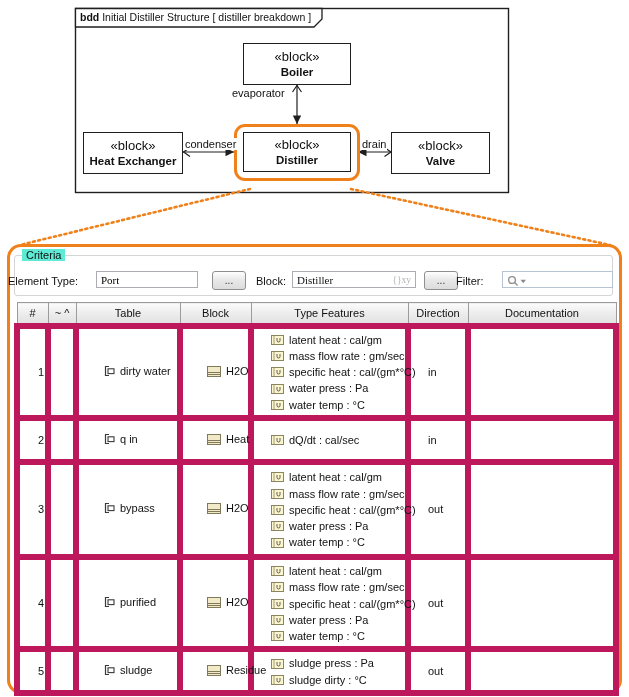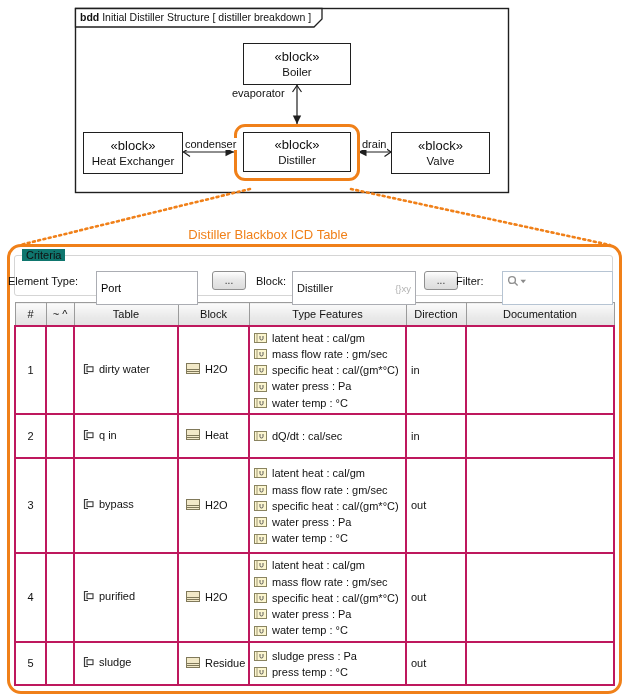--- a/index.html
+++ b/index.html
@@ -5,64 +5,64 @@
   :root{ --accent:#F08019; --line:#1f1f1f; --grid:#9a9a9a; }
   *{ margin:0; padding:0; box-sizing:border-box; }
   html,body{ background:#fff; }
   body{ font-family:"Liberation Sans", sans-serif; font-size:11px; color:#111; }
   #canvas{ position:relative; width:629px; height:697px; background:#fff; overflow:hidden; }
 
   
   #svg-overlay{ position:absolute; left:0; top:0; width:629px; height:697px; pointer-events:none; }
   .block{ position:absolute; background:#fff; border:1.4px solid var(--line); display:flex; flex-direction:column; align-items:center; justify-content:center; line-height:1.25; z-index:3; }
   .block .stereo{ font-size:13px; }
-  .block .bname{ font-size:11.5px; font-weight:normal;text-align:right; }
+  .block .bname{ font-size:11.5px; font-weight:bold;text-align:right; }
   #blk-boiler{ left:243px; top:43px; width:108px; height:42px; }
   #blk-hx{ left:83px; top:132px; width:100px; height:42px; }
   #blk-distiller{ left:243px; top:132px; width:108px; height:40px; }
   #blk-valve{ left:391px; top:132px; width:99px; height:42px; }
   #distiller-highlight{ position:absolute; left:234px; top:124px; width:126px; height:57px; border:3.5px solid var(--accent); border-radius:11px; z-index:2; }
   .conn-label{ position:absolute; z-index:4; background:#fff; padding:0 1px; }
   #lbl-evaporator{ left:231px; top:87px; }
   #lbl-condenser{ left:184px; top:138px; }
   #lbl-drain{ left:361px; top:138px; }
   #diagram-tab-text{ position:absolute; left:80px; top:11px; z-index:4; font-size:10.5px; white-space:nowrap; }
   #diagram-tab-text .kw{ font-weight:bold; }
 
   
   #icd-title{ position:absolute; left:178px; top:227px; width:180px; text-align:center; color:var(--accent); font-size:13px; white-space:nowrap; z-index:4; }
   #icd-panel{ position:absolute; left:7px; top:244px; width:615px; height:450px; border:3px solid var(--accent); border-radius:14px; background:#fff; z-index:2; }
 
   
   #criteria-box{ position:absolute; left:14px; top:255px; width:599px; height:41px; border:1px solid #d5d5d5; border-radius:3px; z-index:3; }
-  #criteria-label{ position:absolute; left:22px; top:249px; background:#0f766e; padding:0 4px; z-index:4; }
+  #criteria-label{ position:absolute; left:22px; top:249px; background:#5eead4; padding:0 4px; z-index:4; }
   .crit-label{ position:absolute; top:275px; z-index:4; }
   #lbl-element-type{ left:8px; }
   #lbl-block{ left:256px; }
   #lbl-filter{ left:456px; }
-  .txtfield{ position:absolute; top:271px; height:34px; border:1px solid #abadb3; background:#fff; font-family:Liberation Sans, sans-serif; font-size:11px; padding:0 4px; z-index:4; }
+  .txtfield{ position:absolute; top:271px; height:17px; border:1px solid #abadb3; background:#fff; font-family:Liberation Serif, serif; font-size:11px; padding:0 4px; z-index:4; }
   #input-element-type{ left:96px; width:102px; }
   #field-block{ left:292px; width:124px; display:flex; align-items:center; justify-content:space-between; }
   #field-block .badge{ color:#b2b2b2; font-size:9.5px; letter-spacing:0; }
   #input-filter{ left:502px; width:111px; border-color:#b6c4d3; padding-left:24px; }
   .dots-btn{ position:absolute; top:271px; width:34px; height:19px; border:1px solid #8f8f8f; border-radius:3px; background:linear-gradient(#fefefe,#e9e9e9 45%,#dcdcdc); font-size:10px; line-height:10px; color:#333; z-index:4; font-family:"Liberation Sans",sans-serif; }
   #btn-element-type{ left:212px; }
   #btn-block{ left:424px; }
   #filter-icon{ position:absolute; left:507px; top:275px; z-index:5; }
 
   
   #icd-table{ position:absolute; left:14px; top:302px; width:599px; border-collapse:collapse; table-layout:fixed; z-index:3; background:#fff; }
   #icd-table col.c1{width:31px} #icd-table col.c2{width:28px} #icd-table col.c3{width:104px}
   #icd-table col.c4{width:71px} #icd-table col.c5{width:157px} #icd-table col.c6{width:60px} #icd-table col.c7{width:148px}
   #icd-table th{ font-weight:normal; font-size:11px; height:23px; background:linear-gradient(#fbfbfb,#eaeaea 60%,#e2e2e2); border:1px solid #9b9b9b; text-align:center; }
-  #icd-table td{ border:2px solid #be185d; vertical-align:middle; font-size:11px; background:#fff; }
+  #icd-table td{ border:6px solid #be185d; vertical-align:middle; font-size:11px; background:#fff;padding-left:17px; }
   tr.r1{ height:88px; } tr.r2{ height:44px; } tr.r3{ height:95px; } tr.r4{ height:89px; } tr.r5{ height:43px; }
   td.c-num{ text-align:center; }
   td.c-feat{ vertical-align:top; padding:3px 2px 2px 4px; }
-  .cellflex{ display:inline-flex; align-items:flex-start; gap:5px; padding-left:7px; }
+  .cellflex{ display:inline-flex; align-items:flex-end; gap:5px; padding-left:7px; }
   .feat{ display:flex; align-items:center; gap:5px; line-height:16.3px; white-space:nowrap; }
   td.c-dir{ padding-left:4px;margin-left:11px; }
 </style>
 </head>
 <body>
 
 <div id="canvas">
 
   <svg id="svg-overlay" viewBox="0 0 629 697">
 
@@ -106,21 +106,20 @@
   </div>
   <div class="block" id="blk-valve">
     <div class="stereo">«block»</div>
     <div class="bname">Valve</div>
   </div>
 
   <div class="conn-label" id="lbl-evaporator">evaporator</div>
   <div class="conn-label" id="lbl-condenser">condenser</div>
   <div class="conn-label" id="lbl-drain">drain</div>
 
-  <div id="icd-title">Distiller Blackbox ICD Table</div>
   <div id="icd-panel"></div>
 
   <div id="criteria-box"></div>
   <div id="criteria-label">Criteria</div>
   <div class="crit-label" id="lbl-element-type">Element Type:</div>
   <input class="txtfield" id="input-element-type" type="text" value="Port" style="">
   <button class="dots-btn" id="btn-element-type">...</button>
   <div class="crit-label" id="lbl-block">Block:</div>
   <div class="txtfield" id="field-block">
     <span>Distiller</span>
@@ -403,21 +402,21 @@
                 <path d="M6,3 L6,5.6 Q6,7 7.5,7 Q9,7 9,5.6 L9,3" fill="none" stroke="#4a4a4a" stroke-width="0.9"></path>
               </svg>
               <span>sludge press : Pa</span>
             </div>
             <div class="feat">
               <svg width="13" height="10" style="flex:none">
                 <rect x="0.5" y="0.5" width="12" height="9" fill="#fcf6cf" stroke="#8a8460" stroke-width="1"></rect>
                 <line x1="3" y1="0.5" x2="3" y2="9.5" stroke="#8a8460" stroke-width="0.8"></line>
                 <path d="M6,3 L6,5.6 Q6,7 7.5,7 Q9,7 9,5.6 L9,3" fill="none" stroke="#4a4a4a" stroke-width="0.9"></path>
               </svg>
-              <span>press temp : °C</span>
+              <span>sludge dirty : °C</span>
             </div>
           </td>
           <td class="c-dir">out</td>
           <td class="c-doc"></td>
         </tr>
       </tbody>
   </table>
 </div>
 
 </body></html>

